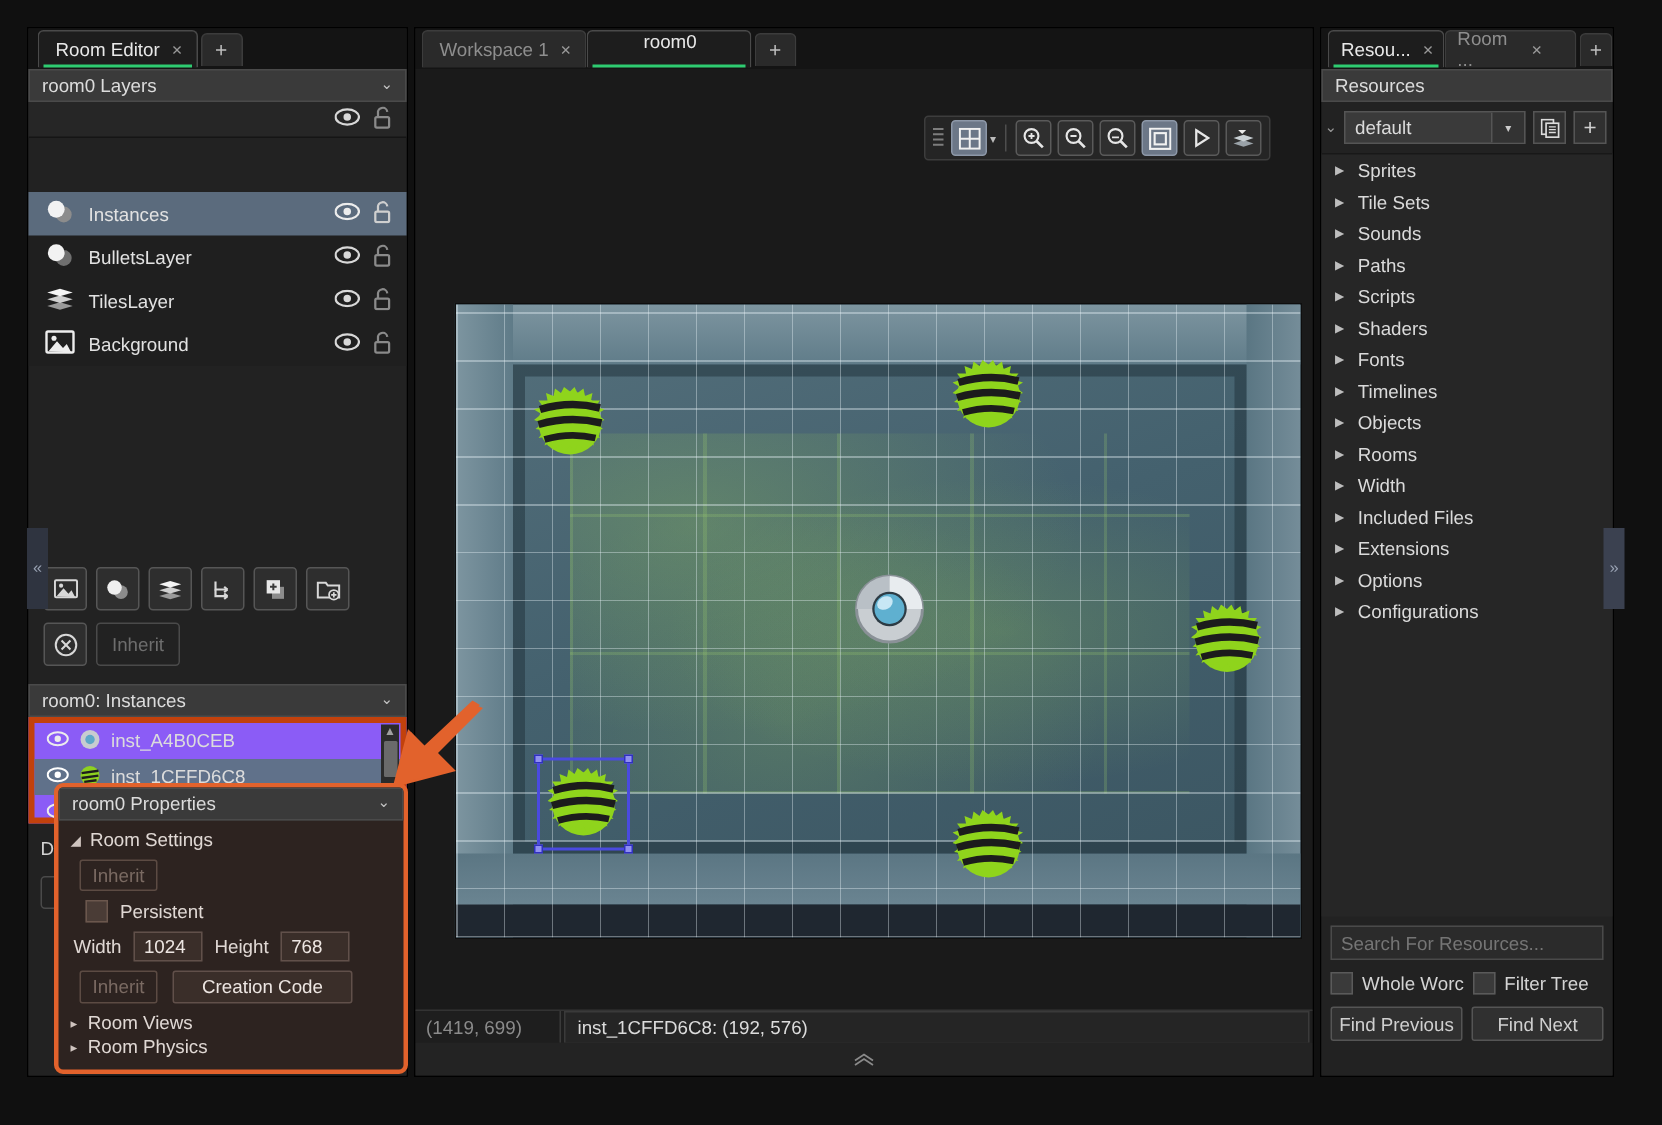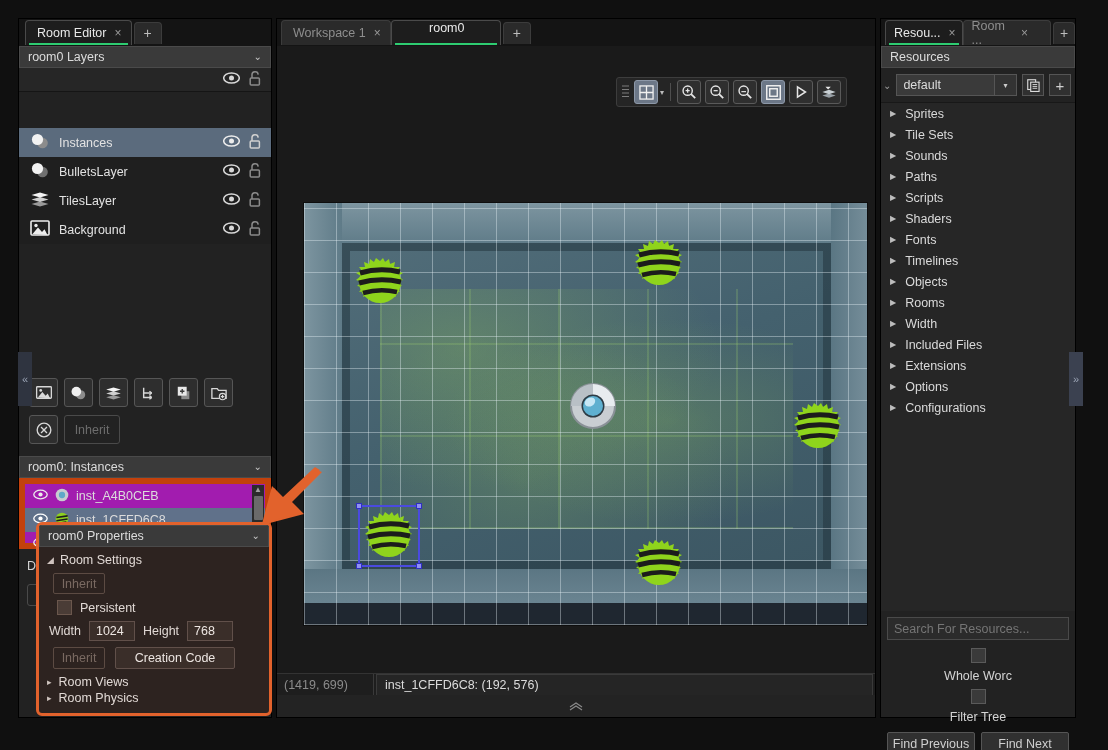--- a/index.html
+++ b/index.html
@@ -76,21 +76,21 @@
   .layer-row.sel { background: #5b6b7d; margin-top: 36px; }
   .layer-row .lname { flex: 1; color: #e2e2e2; font-size: 12.5px; }
   .layer-row .icons { display: flex; align-items: center; gap: 9px; padding-right: 10px; }
 
   .tool-row { display: flex; gap: 6px; padding: 8px 0 0 10px; }
   .toolbtn {
     width: 29px; height: 29px; background: #2e2e2e; border: 1px solid #565656;
     border-radius: 3px; display:flex; align-items:center; justify-content:center; cursor:pointer;
   }
 
-  .inst-list { background: #a21caf; border: 6px solid #c2410c; position: relative; }
+  .inst-list { background: #8b5cf6; border: 4px solid #c2410c; position: relative; }
   .inst-row {
     height: 24px; display: flex; align-items: center; gap: 7px; padding-left: 8px;
     font-size: 12.5px; color: #dcdcdc; cursor: pointer;
   }
   .inst-row.sel { background: #60718a; }
   .scrollbar {
     position: absolute; right: 1px; top: 1px; bottom: 1px; width: 12px; background: #2b2b2b;
     display: flex; flex-direction: column; align-items: center; cursor: pointer;
   }
   .sb-thumb { width: 9px; background: #6a6a6a; border-radius: 1px; }
@@ -733,21 +733,21 @@
             <span>Options</span>
           </div>
         <div class="res-item">
             <span class="res-arrow">▶</span>
             <span>Configurations</span>
           </div>
       </div>
 
       <div style="padding:6px 6px 0 6px;">
         <input class="tfield" style="width: 100%; height: 23px; background: rgb(43, 43, 43); border-color: rgb(74, 74, 74); color: rgb(207, 207, 207); font-family: &quot;Liberation Sans&quot;, sans-serif;" placeholder="Search For Resources...">
-        <div style="display:flex;align-items:center;gap:6px;margin-top:8px;flex-direction:column;">
+        <div style="display:flex;align-items:center;gap:6px;margin-top:8px;">
           <span class="cbox"></span>
           <span style="font-size:12.5px;">Whole Worc</span>
           <span class="cbox"></span>
           <span style="font-size:12.5px;">Filter Tree</span>
         </div>
         <div style="display:flex;gap:6px;margin-top:8px;">
           <div class="btn" style="flex:1;height:23px;border-radius:2px;">Find Previous</div>
           <div class="btn" style="flex:1;height:23px;border-radius:2px;">Find Next</div>
         </div>
       </div>

